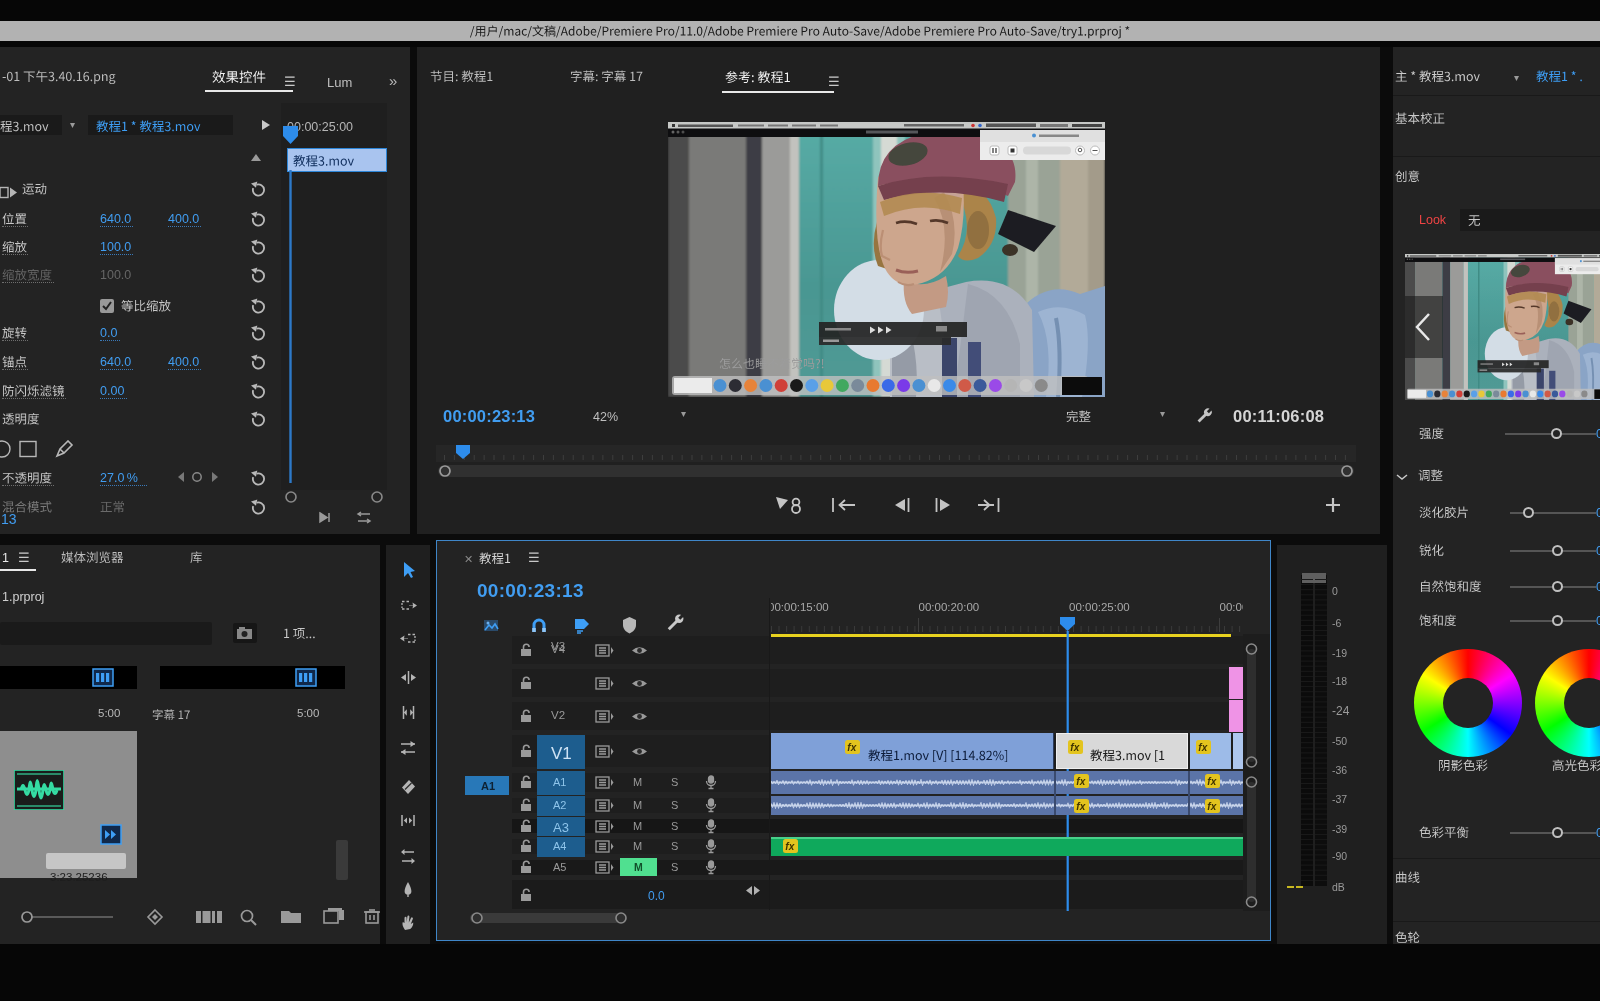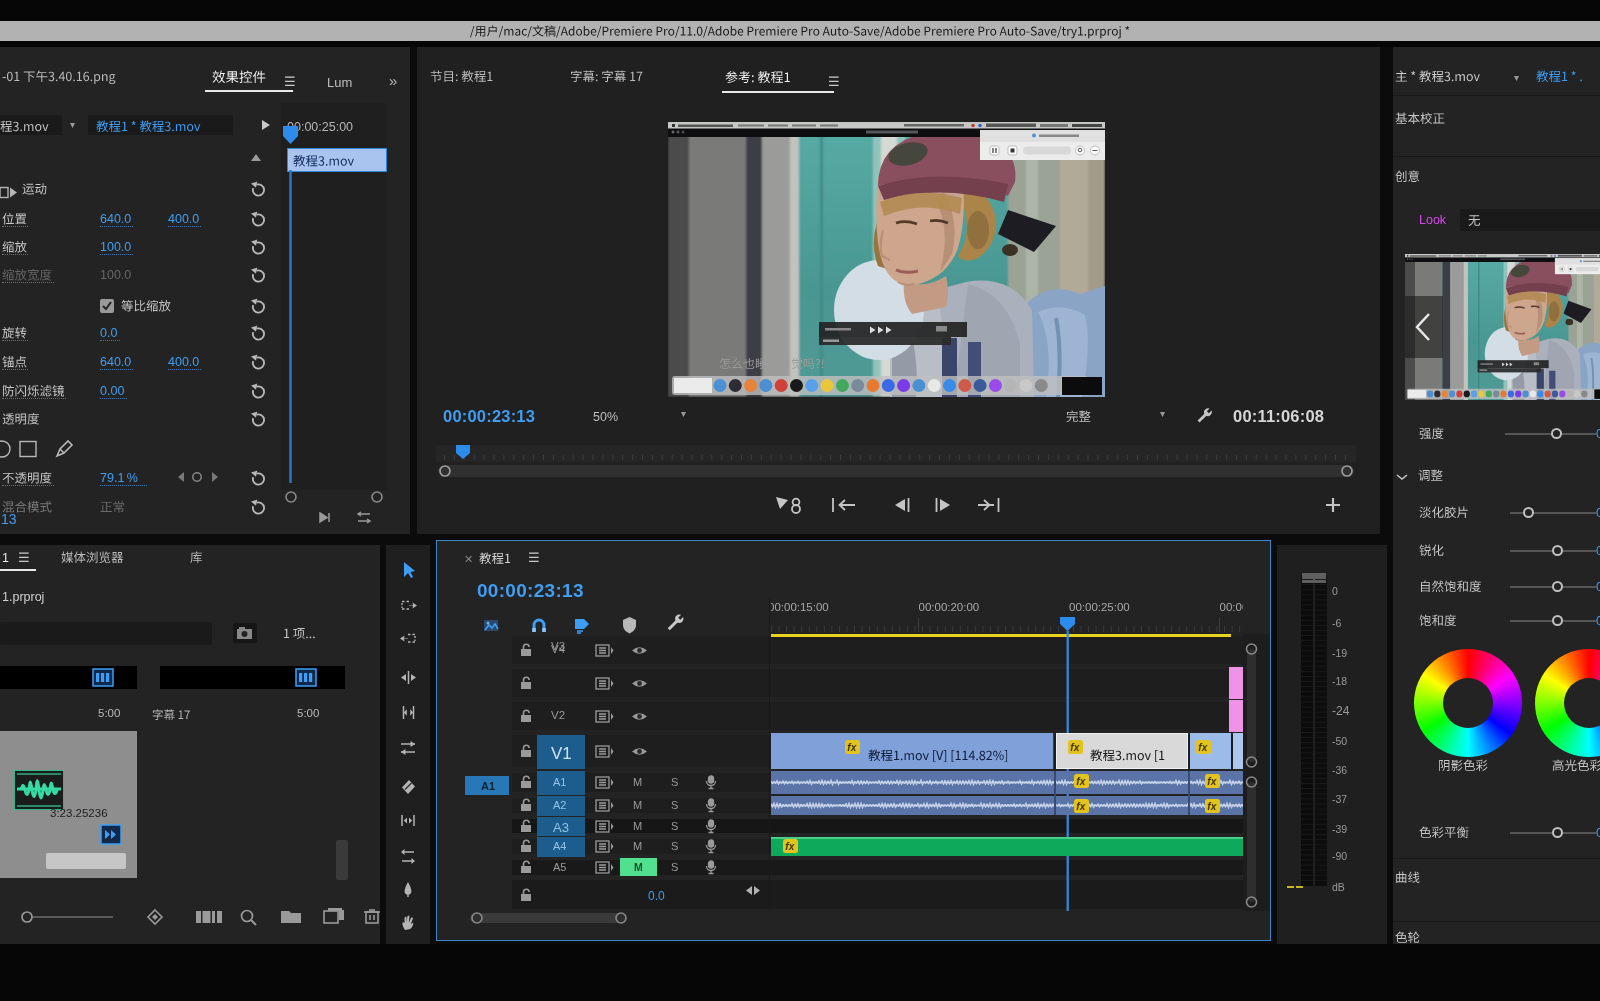--- a/index.html
+++ b/index.html
@@ -46,21 +46,21 @@
       <path d="M10 1.5 l7 5 l-7 5 Z" fill="#b5b5b5"></path>
     </svg>
 <div class="txt blue" style="left:100px;top:213px">640.0</div>
 <div class="txt blue" style="left:168px;top:213px">400.0</div>
 <div class="txt blue" style="left:100px;top:241px">100.0</div>
 <div class="txt" style="left:100px;top:269px;color:#666">100.0</div>
 <div class="txt blue" style="left:100px;top:327px">0.0</div>
 <div class="txt blue" style="left:100px;top:356px">640.0</div>
 <div class="txt blue" style="left:168px;top:356px">400.0</div>
 <div class="txt blue" style="left:100px;top:385px">0.00</div>
-<div class="txt blue" style="left:100px;top:472px">79.1 %</div>
+<div class="txt blue" style="left:100px;top:472px">27.0 %</div>
 <div class="txt blue" style="left:1px;top:512px;font-size:14px">13</div>
 <div class="abs" style="left:100px;top:299px;width:14px;height:14px;background:#999;border-radius:2px"></div>
 <svg class="abs" style="left:101px;top:300px" width="12" height="12">
       <path d="M2 6 l3 3 l5 -7" stroke="#222" stroke-width="2" fill="none"></path>
     </svg>
 <svg class="abs" style="left:0px;top:440px" width="80" height="18">
 <ellipse cx="2" cy="9" rx="8" ry="8" fill="none" stroke="#b8b8b8" stroke-width="1.4"></ellipse>
 <rect x="20" y="1.5" width="16" height="15" fill="none" stroke="#b8b8b8" stroke-width="1.4"></rect>
 <path d="M57 16 l3 -7 l8 -8 l4 4 l-8 8 Z M60 9 l4 4" stroke="#b8b8b8" stroke-width="1.6" fill="none"></path>
 </svg>
@@ -260,21 +260,21 @@
         <rect x="342.5" y="26.5" width="4" height="4" fill="#333"></rect>
 <rect x="355" y="24.5" width="48" height="8" rx="4" fill="#d8d8d8"></rect>
 <circle cx="412" cy="28.5" r="4.5" fill="#fff" stroke="#bbb"></circle>
         <circle cx="412" cy="28" r="1.8" fill="none" stroke="#555"></circle>
 <circle cx="427" cy="28.5" r="4.5" fill="#fff" stroke="#bbb"></circle>
         <path d="M424.5 28.5 h5" stroke="#555"></path>
 </svg>
     </div>
 
 <div class="txt blue" style="left:443px;top:408px;font-size:16.5px;font-weight:bold;letter-spacing:.2px">00:00:23:13</div>
-<div class="txt" style="left:593px;top:411px">50%</div>
+<div class="txt" style="left:593px;top:411px">42%</div>
 <div class="txt" style="left:681px;top:409px;color:#9a9a9a;font-size:10px">▾</div>
 
 <div class="txt" style="left:1160px;top:409px;color:#9a9a9a;font-size:10px">▾</div>
 <svg class="abs" style="left:1195px;top:406px" width="19" height="19">
       <g transform="rotate(45 9.5 9.5)">
         <rect x="8.2" y="6.5" width="2.8" height="11.5" fill="#c4c4c4"></rect>
         <circle cx="9.6" cy="4.8" r="3.8" fill="#c4c4c4"></circle>
         <rect x="8.2" y="0" width="2.8" height="4.8" fill="#202020"></rect>
       </g>
     </svg>
@@ -395,21 +395,21 @@
 
 <div class="abs" style="left:1393px;top:47px;width:207px;height:897px;background:#232323"></div>
 
 <div class="txt" style="left:1514px;top:73px;color:#9a9a9a;font-size:10px">▾</div>
 
 <div class="abs" style="left:1393px;top:95px;width:207px;height:1px;background:#191919"></div>
 
 <div class="abs" style="left:1393px;top:156px;width:207px;height:1px;background:#191919"></div>
 
 <div class="abs" style="left:1460px;top:209px;width:140px;height:22px;background:#1a1a1a"></div>
-<div class="txt" style="left:1419px;top:214px;color:#d946ef">Look</div>
+<div class="txt" style="left:1419px;top:214px;color:#ef4444">Look</div>
 
 <div class="abs" style="left:1405px;top:254px;width:198px;height:146px;overflow:hidden">
       <svg class="abs" width="210" height="146" viewBox="0 0 437 275" preserveAspectRatio="none">
         <defs>
           <linearGradient id="tealthumb" x1="0" y1="0" x2="0" y2="1">
             <stop offset="0" stop-color="#57aca6"></stop>
             <stop offset=".6" stop-color="#4a9792"></stop>
             <stop offset="1" stop-color="#519a95"></stop>
           </linearGradient>
           <filter id="blthumb" x="-5%" y="-5%" width="110%" height="110%">
@@ -602,21 +602,21 @@
 <rect x="3" y="17.5" width="44" height="3" fill="#35dba2"></rect>
 <path d="M7 20 q2 -9 4 0 q2 9 4 0 q1 -16 3 0 q2 13 4 0 q1 -19 3 0 q2 16 4 0 q1 -11 3 0 q2 9 4 0 q1 -14 3 0 q2 7 4 0" stroke="#35dba2" stroke-width="3" fill="none"></path>
 <rect x="3" y="3" width="44" height="2" fill="#2a8a68"></rect>
       <rect x="3" y="35" width="44" height="2" fill="#2a8a68"></rect>
     </svg>
 <svg class="abs" style="left:100px;top:824px" width="22" height="21">
       <rect x="1" y="1" width="20" height="19" fill="#10284a" stroke="#3e9ef5" stroke-width="1.5"></rect>
       <path d="M5 6 l5 4.5 l-5 4.5z M11 6 l5 4.5 l-5 4.5z" fill="#3e9ef5"></path>
     </svg>
 <div class="abs" style="left:46px;top:853px;width:80px;height:16px;background:#c6c6c6;border-radius:2px"></div>
-<div class="txt" style="left:50px;top:808px;color:#1d1d1d;font-size:11.5px">3:23.25236</div>
+<div class="txt" style="left:50px;top:872px;color:#1d1d1d;font-size:11.5px">3:23.25236</div>
 <div class="abs" style="left:336px;top:840px;width:12px;height:40px;background:#3a3a3a;border-radius:2px"></div>
 <svg class="abs" style="left:18px;top:908px" width="100" height="18">
 <line x1="14" y1="9" x2="95" y2="9" stroke="#5a5a5a" stroke-width="2"></line>
 <circle cx="9" cy="9" r="5" fill="none" stroke="#9a9a9a" stroke-width="1.7"></circle>
     </svg>
 <svg class="abs" style="left:145px;top:908px" width="20" height="18">
       <path d="M10 2 L17 9 L10 16 L3 9 Z" fill="none" stroke="#9a9a9a" stroke-width="1.6"></path>
       <path d="M10 6 L13 9 L10 12 L7 9 Z" fill="#9a9a9a"></path>
     </svg>
 <svg class="abs" style="left:196px;top:909px" width="26" height="16" fill="#9a9a9a">

